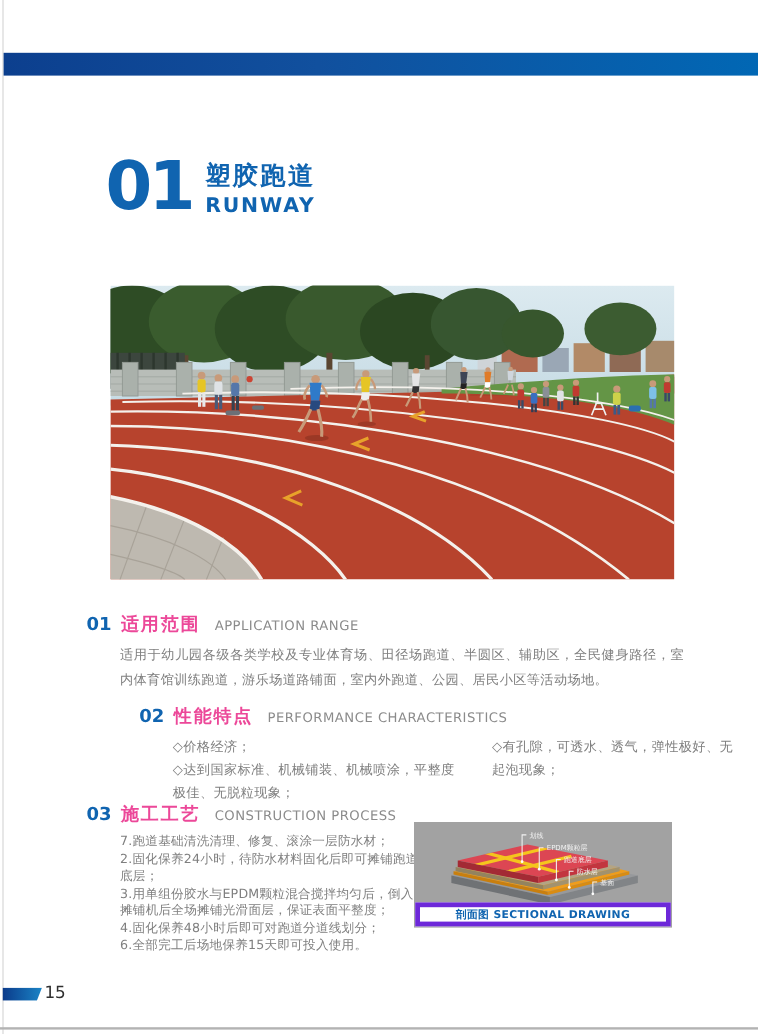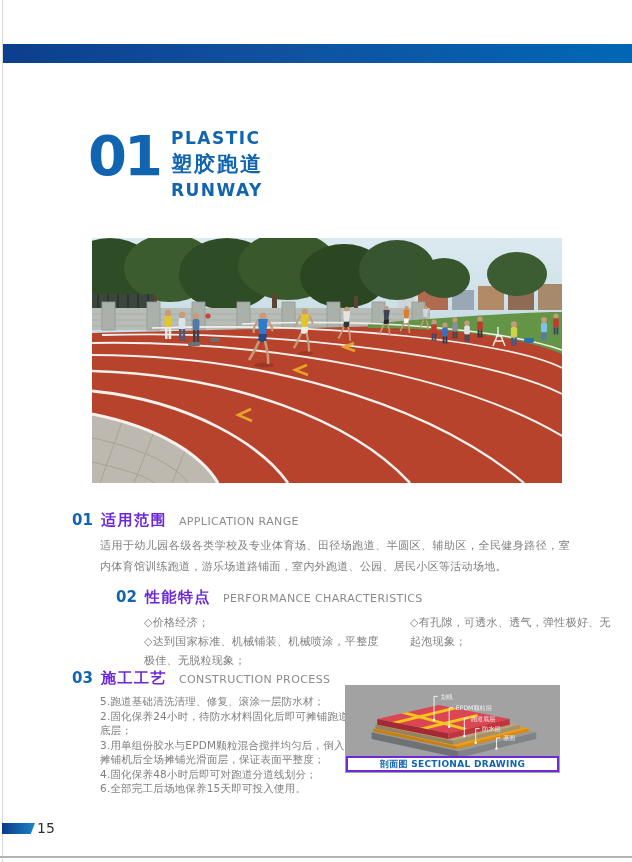--- a/index.html
+++ b/index.html
@@ -17,37 +17,37 @@
   .t-en{font-size:17px;font-weight:bold;color:#1064b0;letter-spacing:1.5px;line-height:18px;}
   .t-zh{font-size:21px;font-weight:bold;color:#1064b0;letter-spacing:2px;line-height:34px;}
 
   .photo{position:absolute;left:92px;top:238px;width:470px;height:245px;margin:0;}
   .photo svg{display:block;width:100%;height:100%;}
 
   
   .section{position:absolute;left:72px;width:500px;}
   .sec-head{display:flex;align-items:baseline;}
   .sec-num{font-size:15px;font-weight:bold;color:#1064b0;}
-  .sec-zh{font-size:15px;font-weight:bold;color:#6d28d9;letter-spacing:1.5px;margin-left:8px;}
+  .sec-zh{font-size:15px;font-weight:bold;color:#ec4899;letter-spacing:1.5px;margin-left:8px;}
   .sec-en{font-size:11px;color:#8b8b8b;letter-spacing:.4px;margin-left:12px;}
   .sec-body{color:#7f7f7f;font-size:11px;line-height:21px;margin:5px 0 0 28px;
             width:470px;text-align:justify;letter-spacing:.3px;}
   .cols{display:flex;margin:6px 0 0 28px;}
   .col-l{width:252px;margin-right:30px;}
   .col-r{width:220px;}
   .cols p{margin:0;color:#7f7f7f;font-size:11px;line-height:19px;letter-spacing:.3px;}
   .steps{margin:6px 0 0 28px;width:252px;}
   .steps p{margin:0;color:#7f7f7f;font-size:10.5px;line-height:14.5px;letter-spacing:.2px;}
   #sec-1{top:511px;} #sec-2{top:588px;margin-left:44px;} #sec-3{top:669px;}
 
   
   .diagram-box{position:absolute;left:345px;top:685px;width:215px;height:88px;
                background:#a2a2a2;display:flex;flex-direction:column;}
   .diagram-box svg{display:block;width:100%;flex:1;}
-  .diagram-caption{height:12px;margin:0 1px 1px 1px;background:#fff;border:2px solid #6d28d9;
+  .diagram-caption{height:12px;margin:0 1px 1px 1px;background:#fff;border:4px solid #6d28d9;
                    display:flex;align-items:center;justify-content:center;
                    font-size:9px;font-weight:bold;color:#1064b0;letter-spacing:.3px;text-align:right;}
 
   
   .footer-shape{position:absolute;left:2px;top:823px;width:33px;height:11px;
                 background:linear-gradient(90deg,#0a3a8a,#1b84c6);
                 -webkit-clip-path:polygon(0 0,100% 0,87% 100%,0 100%);
                 clip-path:polygon(0 0,100% 0,87% 100%,0 100%);}
   .page-num{position:absolute;left:37px;top:820px;font-size:14px;color:#2f2f2f;}
 </style>
@@ -55,21 +55,20 @@
 <body>
 
 <div class="page">
 
   <div class="left-edge"></div>
   <div class="top-bar"></div>
 
   <header class="title-block">
     <div class="chapter-num">01</div>
     <div class="chapter-titles">
-      <div class="t-en">PLASTIC</div>
       <div class="t-zh">塑胶跑道</div>
       <div class="t-en">RUNWAY</div>
     </div>
   </header>
 
   <figure class="photo">
     <svg viewBox="0 0 470 245" preserveAspectRatio="none">
       <defs>
         <linearGradient id="sky" x1="0" y1="0" x2="0" y2="1">
           <stop offset="0" stop-color="#dceaf0"></stop>
@@ -318,21 +317,21 @@
     </div>
   </section>
 
   <section class="section" id="sec-3">
     <div class="sec-head">
       <span class="sec-num">03</span>
       <span class="sec-zh">施工工艺</span>
       <span class="sec-en">CONSTRUCTION PROCESS</span>
     </div>
     <div class="steps">
-      <p>5.跑道基础清洗清理、修复、滚涂一层防水材；</p>
+      <p>7.跑道基础清洗清理、修复、滚涂一层防水材；</p>
       <p>2.固化保养24小时，待防水材料固化后即可摊铺跑道底层；</p>
       <p>3.用单组份胶水与EPDM颗粒混合搅拌均匀后，倒入摊铺机后全场摊铺光滑面层，保证表面平整度；</p>
       <p>4.固化保养48小时后即可对跑道分道线划分；</p>
       <p>6.全部完工后场地保养15天即可投入使用。</p>
     </div>
   </section>
 
   <div class="diagram-box">
     <svg viewBox="0 0 215 75">
       <defs>

